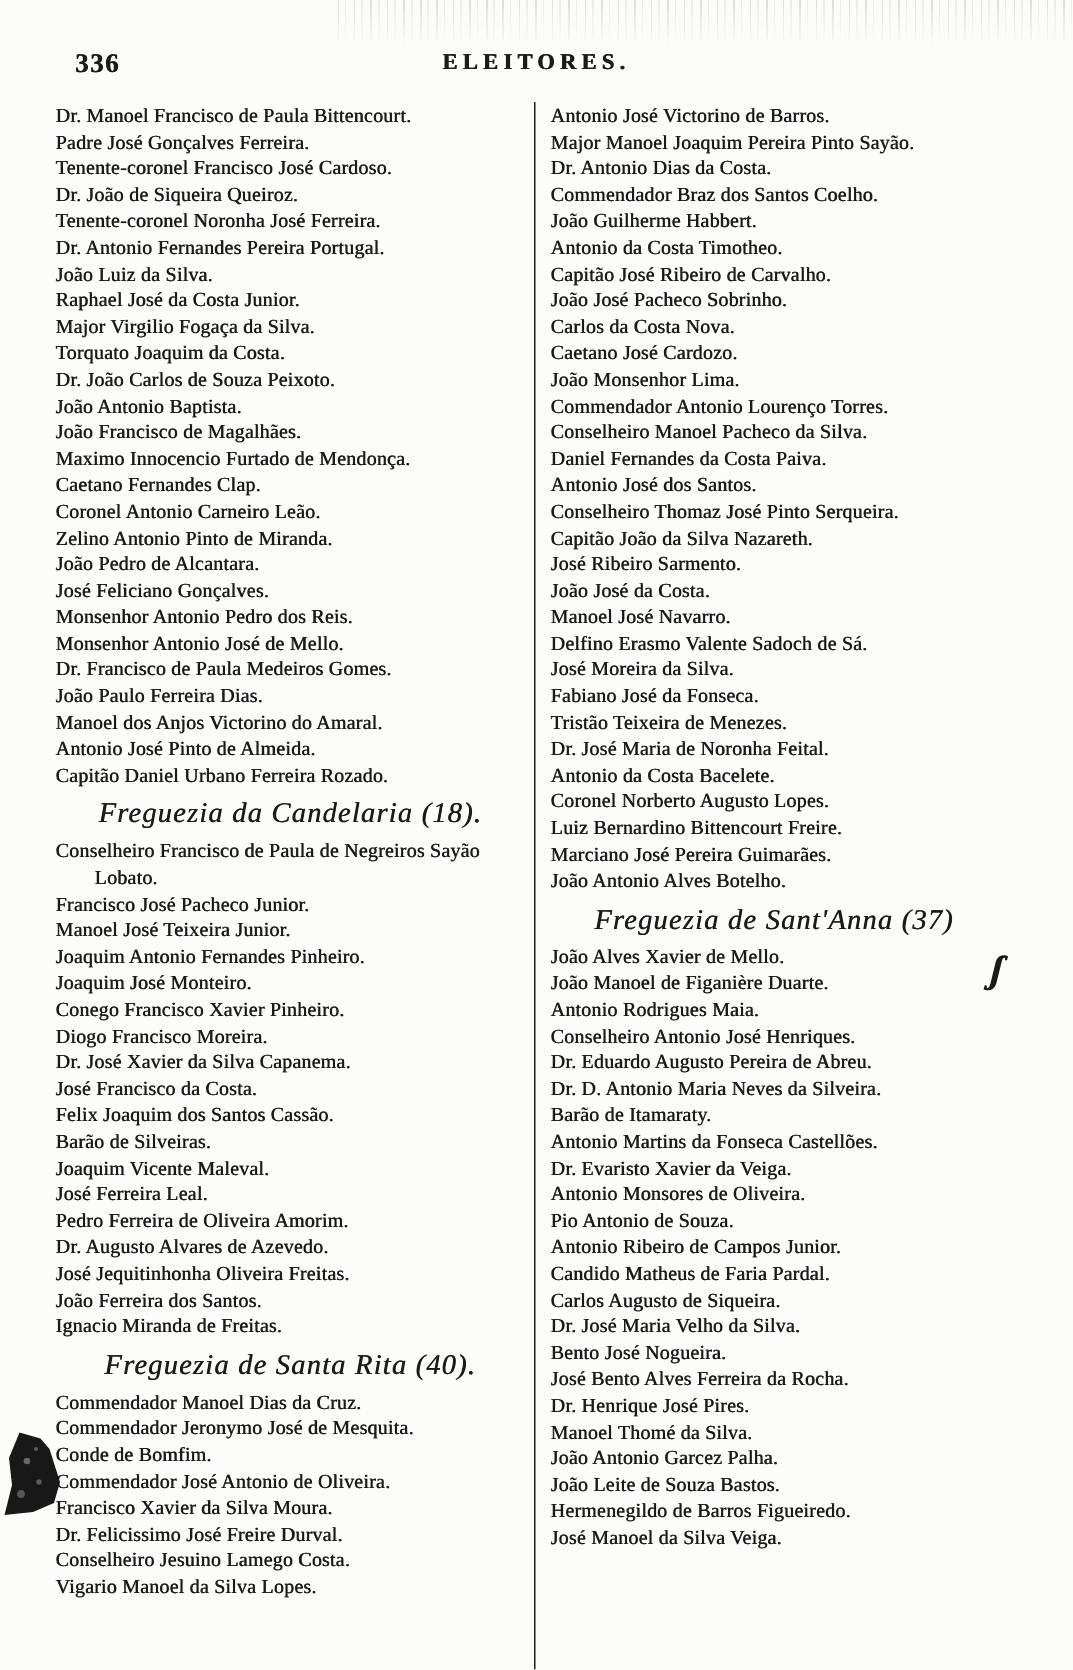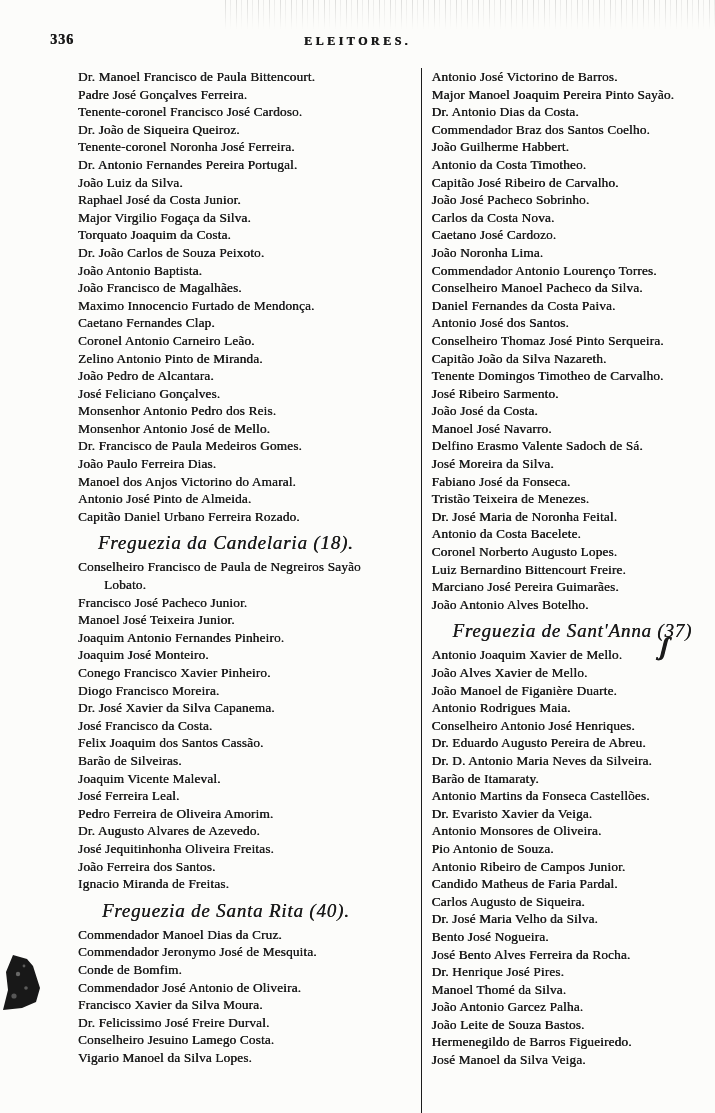--- a/index.html
+++ b/index.html
@@ -14,32 +14,32 @@
     background:repeating-linear-gradient(90deg,
       rgba(60,60,60,.45) 0 1px, transparent 1px 5px,
       rgba(90,90,90,.3) 5px 6px, transparent 6px 11px);
     -webkit-mask-image:linear-gradient(180deg,#000 0%,rgba(0,0,0,.5) 55%,transparent 100%);
     mask-image:linear-gradient(180deg,#000 0%,rgba(0,0,0,.5) 55%,transparent 100%);
     opacity:.35;pointer-events:none;
   }
   .page-header{position:absolute;top:26px;left:0;width:100%;height:36px;}
   .page-number{
     position:absolute;left:50px;top:6px;
-    font-size:14px;font-weight:bold;letter-spacing:1px;
+    font-size:18px;font-weight:bold;letter-spacing:1px;
     text-shadow:.4px 0 0 currentColor;
   }
   .page-title{
     position:absolute;left:0;right:0;top:8px;text-align:center;
-    font-size:12px;font-weight:bold;letter-spacing:3.5px;
+    font-size:15px;font-weight:bold;letter-spacing:3.5px;
     text-shadow:.5px 0 0 currentColor;
   }
   .columns{
     position:absolute;top:68px;left:0;width:715px;display:flex;
   }
-  .column{box-sizing:border-box;margin-left:41px;}
+  .column{box-sizing:border-box;}
   .column.left{width:356px;padding-left:37px;padding-right:6px;}
   .column.right{width:311px;padding-left:10px;padding-right:2px;border-left:1.5px solid #1c1c1c;}
   .column.right{min-height:1045px;}
   .name-line{
     font-size:13.3px;line-height:17.6px;
     padding-left:26px;text-indent:-26px;
     text-shadow:.35px 0 0 currentColor;
     letter-spacing:.15px;
     white-space:normal;
   }
@@ -128,43 +128,41 @@
       <div class="name-line">Antonio José Victorino de Barros.</div>
       <div class="name-line">Major Manoel Joaquim Pereira Pinto Sayão.</div>
       <div class="name-line">Dr. Antonio Dias da Costa.</div>
       <div class="name-line">Commendador Braz dos Santos Coelho.</div>
       <div class="name-line">João Guilherme Habbert.</div>
       <div class="name-line">Antonio da Costa Timotheo.</div>
       <div class="name-line">Capitão José Ribeiro de Carvalho.</div>
       <div class="name-line">João José Pacheco Sobrinho.</div>
       <div class="name-line">Carlos da Costa Nova.</div>
       <div class="name-line">Caetano José Cardozo.</div>
-      <div class="name-line">João Noronha Lima.</div>
+      <div class="name-line">João Monsenhor Lima.</div>
       <div class="name-line">Commendador Antonio Lourenço Torres.</div>
       <div class="name-line">Conselheiro Manoel Pacheco da Silva.</div>
       <div class="name-line">Daniel Fernandes da Costa Paiva.</div>
       <div class="name-line">Antonio José dos Santos.</div>
       <div class="name-line">Conselheiro Thomaz José Pinto Serqueira.</div>
       <div class="name-line">Capitão João da Silva Nazareth.</div>
-      <div class="name-line">Tenente Domingos Timotheo de Carvalho.</div>
       <div class="name-line">José Ribeiro Sarmento.</div>
       <div class="name-line">João José da Costa.</div>
       <div class="name-line">Manoel José Navarro.</div>
       <div class="name-line">Delfino Erasmo Valente Sadoch de Sá.</div>
       <div class="name-line">José Moreira da Silva.</div>
       <div class="name-line">Fabiano José da Fonseca.</div>
       <div class="name-line">Tristão Teixeira de Menezes.</div>
       <div class="name-line">Dr. José Maria de Noronha Feital.</div>
       <div class="name-line">Antonio da Costa Bacelete.</div>
       <div class="name-line">Coronel Norberto Augusto Lopes.</div>
       <div class="name-line">Luiz Bernardino Bittencourt Freire.</div>
       <div class="name-line">Marciano José Pereira Guimarães.</div>
       <div class="name-line">João Antonio Alves Botelho.</div>
       <div class="section-heading">Freguezia de Sant'Anna (37)</div>
-      <div class="name-line">Antonio Joaquim Xavier de Mello.</div>
       <div class="name-line">João Alves Xavier de Mello.</div>
       <div class="name-line">João Manoel de Figanière Duarte.</div>
       <div class="name-line">Antonio Rodrigues Maia.</div>
       <div class="name-line">Conselheiro Antonio José Henriques.</div>
       <div class="name-line">Dr. Eduardo Augusto Pereira de Abreu.</div>
       <div class="name-line">Dr. D. Antonio Maria Neves da Silveira.</div>
       <div class="name-line">Barão de Itamaraty.</div>
       <div class="name-line">Antonio Martins da Fonseca Castellões.</div>
       <div class="name-line">Dr. Evaristo Xavier da Veiga.</div>
       <div class="name-line">Antonio Monsores de Oliveira.</div>

